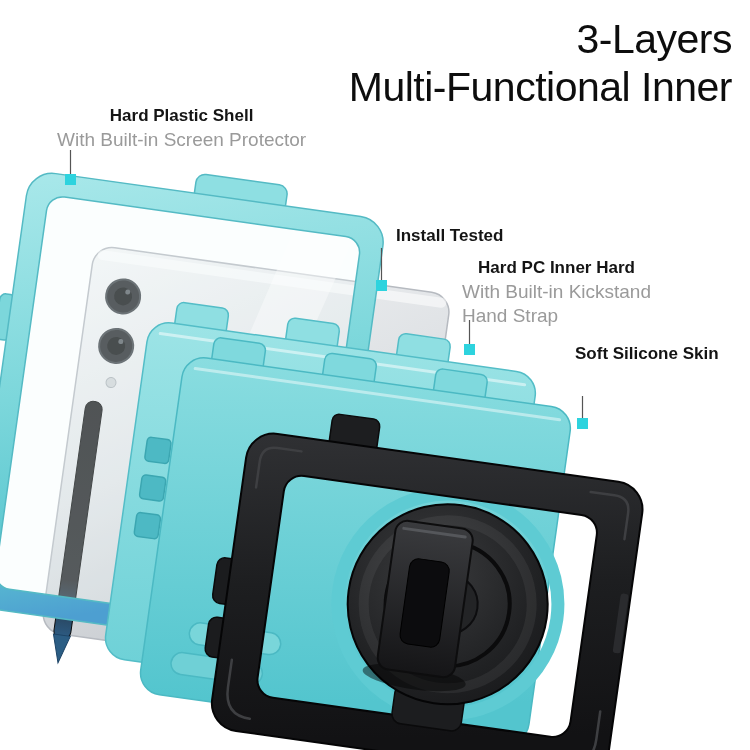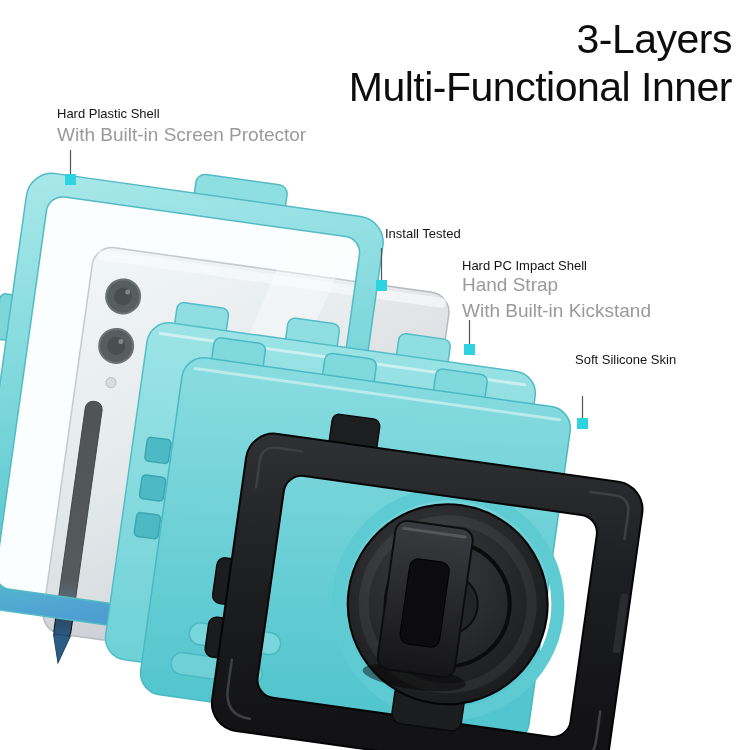--- a/index.html
+++ b/index.html
@@ -7,21 +7,21 @@
     position:relative;width:750px;height:750px;background:#ffffff;overflow:hidden;
     font-family:"Liberation Sans",sans-serif;
   }
   .product-svg{position:absolute;left:0;top:0;}
   .title{
     position:absolute;top:16px;right:18px;text-align:right;
     font-size:41px;line-height:1.16;color:var(--title-black,#0d0d0d);
     letter-spacing:-0.5px;font-weight:400;
   }
   .callout{position:absolute;}
-  .c-label{font-size:13px;font-weight:400;color:#141414;white-space:nowrap;}
+  .c-label{font-size:17px;font-weight:700;color:#141414;white-space:nowrap;text-align:center;}
   .c-sub{font-size:19px;color:var(--subtitle-gray,#9a9a9a);line-height:1.25;margin-top:2px;white-space:nowrap;}
   .marker{fill:var(--marker-cyan,#2dd3de);}
   .c-line{stroke:#555;stroke-width:1.2;}
 </style>
 </head>
 <body>
 
 <div class="stage">
 
   <svg class="product-svg" width="750" height="750" viewBox="0 0 750 750">
@@ -166,27 +166,27 @@
   <div class="title">
     <div>3-Layers</div>
     <div>Multi-Functional Inner</div>
   </div>
 
   <div class="callout" style="left:57px;top:106px">
     <div class="c-label">Hard Plastic Shell</div>
     <div class="c-sub">With Built-in Screen Protector</div>
   </div>
 
-  <div class="callout" style="left:385px;top:226px">
+  <div class="callout" style="left:396px;top:226px">
     <div class="c-label">Install Tested</div>
   </div>
 
   <div class="callout" style="left:462px;top:258px">
-    <div class="c-label">Hard PC Impact Shell</div>
+    <div class="c-label">Hard PC Inner Hard</div>
+    <div class="c-sub">With Built-in Kickstand</div>
     <div class="c-sub" style="margin-top:0">Hand Strap</div>
-    <div class="c-sub">With Built-in Kickstand</div>
   </div>
 
-  <div class="callout" style="left:575px;top:352px">
+  <div class="callout" style="left:575px;top:344px">
     <div class="c-label">Soft Silicone Skin</div>
   </div>
 
 </div>
 
 </body></html>

